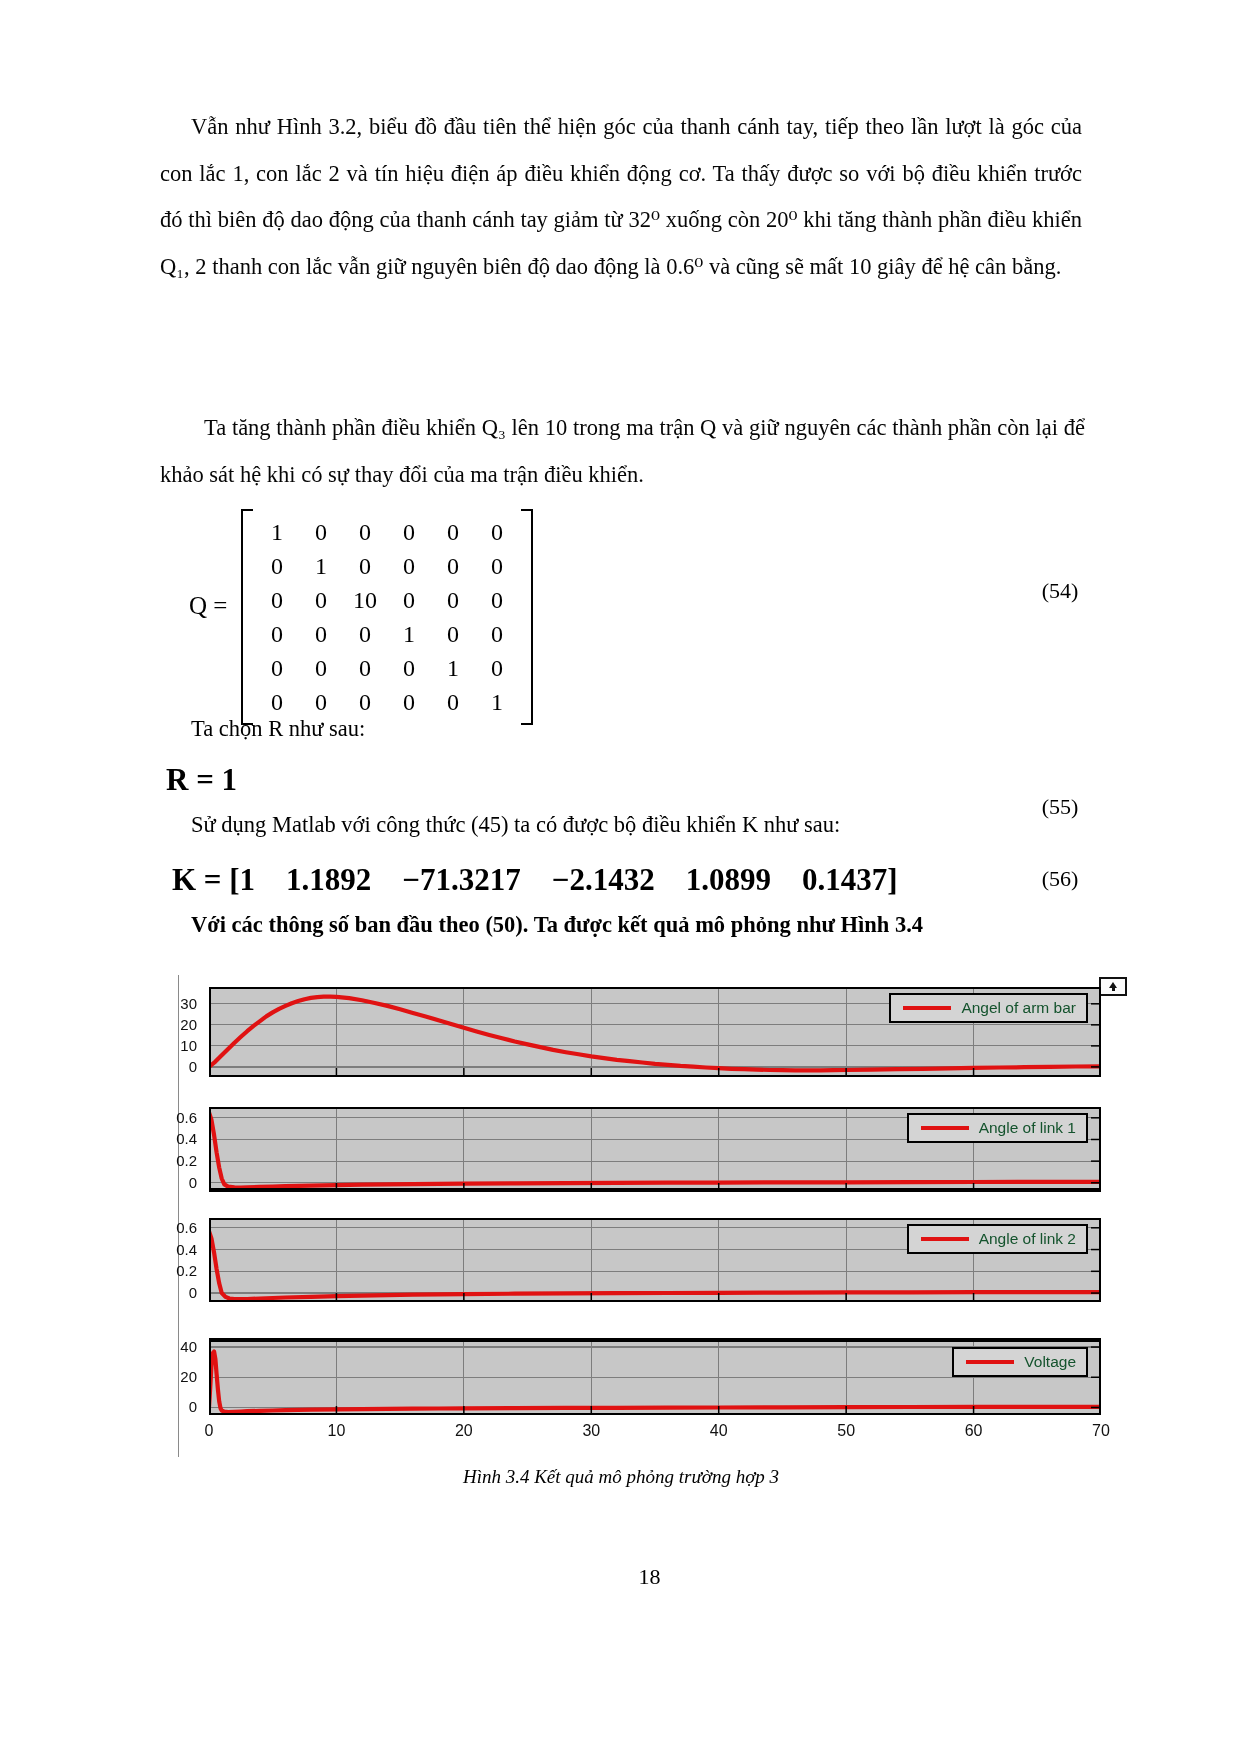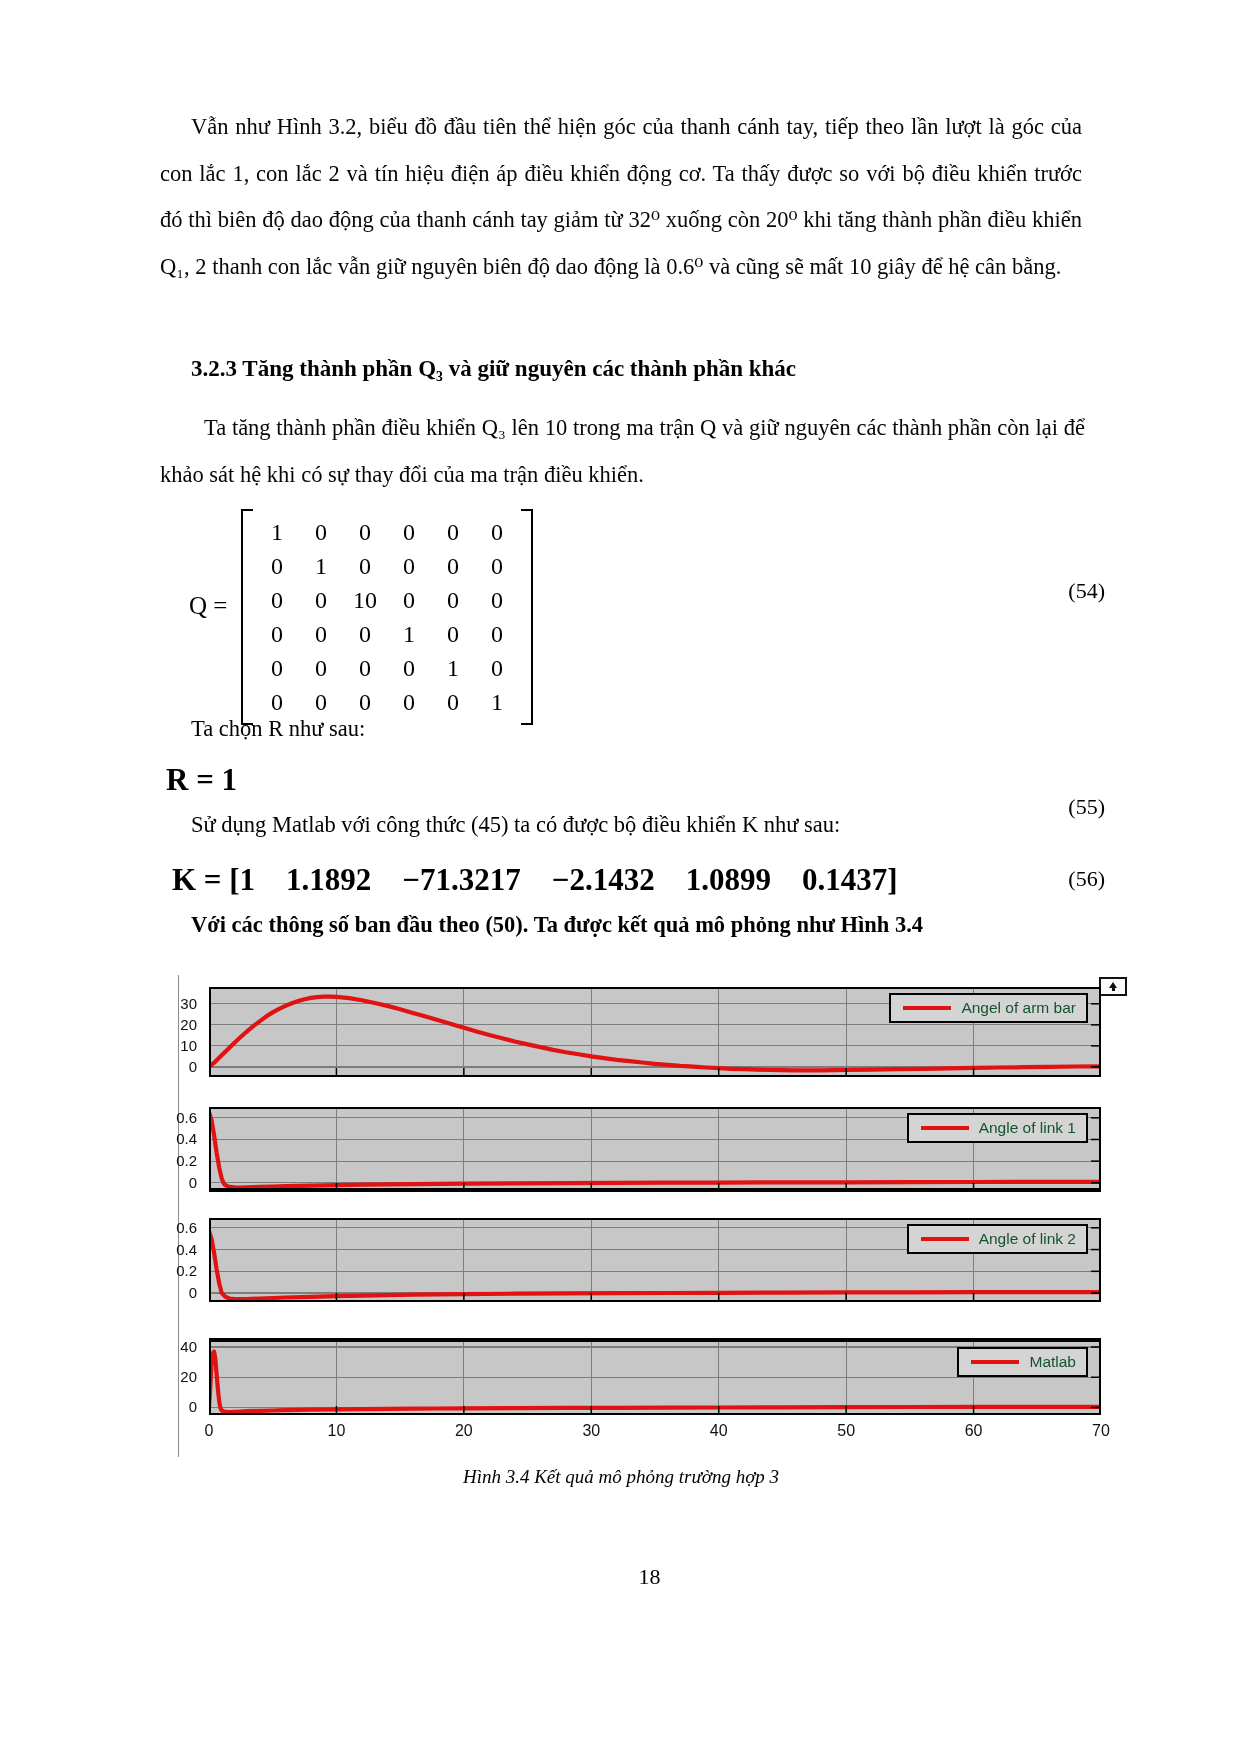--- a/index.html
+++ b/index.html
@@ -3,21 +3,21 @@
 <meta charset="utf-8">
 <style>
   html,body{margin:0;padding:0;background:#ffffff;}
   .page{position:relative;width:1241px;height:1754px;background:#ffffff;overflow:hidden;
         font-family:"Liberation Serif","DejaVu Serif",serif;color:#000;}
   .abs{position:absolute;}
   .body-par{font-size:22.5px;line-height:46.5px;text-align:justify;color:#060606;}
   .heading{font-size:23px;font-weight:bold;white-space:nowrap;}
   .plain{font-size:22.5px;white-space:nowrap;}
   .eq{font-size:31px;font-weight:bold;white-space:pre;}
-  .eqnum{position:absolute;left:1015px;width:90px;text-align:right;font-size:22px;}
+  .eqnum{position:absolute;left:1015px;width:90px;text-align:center;font-size:22px;}
   
   .qlabel{font-size:25px;}
   .matrix{position:absolute;display:grid;grid-template-columns:repeat(6,44px);
           padding:6px 14px;font-size:24px;}
   .matrix::before,.matrix::after{content:"";position:absolute;top:0;bottom:0;width:10px;}
   .matrix::before{left:0;border:2.5px solid #000;border-right:none;}
   .matrix::after{right:0;border:2.5px solid #000;border-left:none;}
   .mcell{display:block;height:34px;line-height:34px;text-align:center;}
   
   .figure{position:absolute;left:178px;top:975px;width:952px;height:482px;
@@ -42,21 +42,20 @@
   .caption{font-size:19px;font-style:italic;text-align:center;}
   .pagenum{font-size:22px;text-align:center;}
 </style>
 </head>
 <body>
 
 <div class="page">
 
   <div class="abs body-par" style="left:160px;top:104px;width:922px;text-indent:31px;">Vẫn như Hình 3.2, biểu đồ đầu tiên thể hiện góc của thanh cánh tay, tiếp theo lần lượt là góc của con lắc 1, con lắc 2 và tín hiệu điện áp điều khiển động cơ. Ta thấy được so với bộ điều khiển trước đó thì biên độ dao động của thanh cánh tay giảm từ 32⁰ xuống còn 20⁰ khi tăng thành phần điều khiển Q₁, 2 thanh con lắc vẫn giữ nguyên biên độ dao động là 0.6⁰ và cũng sẽ mất 10 giây để hệ cân bằng.</div>
 
-  <div class="abs heading" style="left:191px;top:356px;">3.2.3 Tăng thành phần Q₃ và giữ nguyên các thành phần khác</div>
 
   <div class="abs body-par" style="left:160px;top:404px;width:925px;text-indent:44px;line-height:47px;">Ta tăng thành phần điều khiển Q₃ lên 10 trong ma trận Q và giữ nguyên các thành phần còn lại để khảo sát hệ khi có sự thay đổi của ma trận điều khiển.</div>
 
   <span class="abs qlabel" style="left:189px;top:592px;">Q =</span>
   <div class="matrix" id="q-matrix" style="left:241px;top:509px;">
       <span class="mcell">1</span>
       <span class="mcell">0</span>
       <span class="mcell">0</span>
       <span class="mcell">0</span>
       <span class="mcell">0</span>
@@ -260,21 +259,21 @@
             <line x1="509.71428571428567" y1="75" x2="509.71428571428567" y2="68" stroke="#000" stroke-width="1.5"></line>
             <line x1="637.1428571428571" y1="75" x2="637.1428571428571" y2="68" stroke="#000" stroke-width="1.5"></line>
             <line x1="764.5714285714286" y1="75" x2="764.5714285714286" y2="68" stroke="#000" stroke-width="1.5"></line>
             <line x1="892" y1="75" x2="892" y2="68" stroke="#000" stroke-width="1.5"></line>
             <line x1="890" y1="69.45098039215686" x2="882" y2="69.45098039215686" stroke="#000" stroke-width="1.5"></line>
             <line x1="890" y1="39.254901960784316" x2="882" y2="39.254901960784316" stroke="#000" stroke-width="1.5"></line>
             <line x1="890" y1="9.058823529411768" x2="882" y2="9.058823529411768" stroke="#000" stroke-width="1.5"></line>
           </svg></div>
       <div class="legend" style="top:9px;">
         <span class="legend-line"></span>
-        <span class="legend-text">Matlab</span>
+        <span class="legend-text">Voltage</span>
       </div>
     </div>
 
     <div class="xaxis" id="xaxis">
         <span style="left: 0px;">0</span>
         <span style="left: 127.429px;">10</span>
         <span style="left: 254.857px;">20</span>
         <span style="left: 382.286px;">30</span>
         <span style="left: 509.714px;">40</span>
         <span style="left: 637.143px;">50</span>

